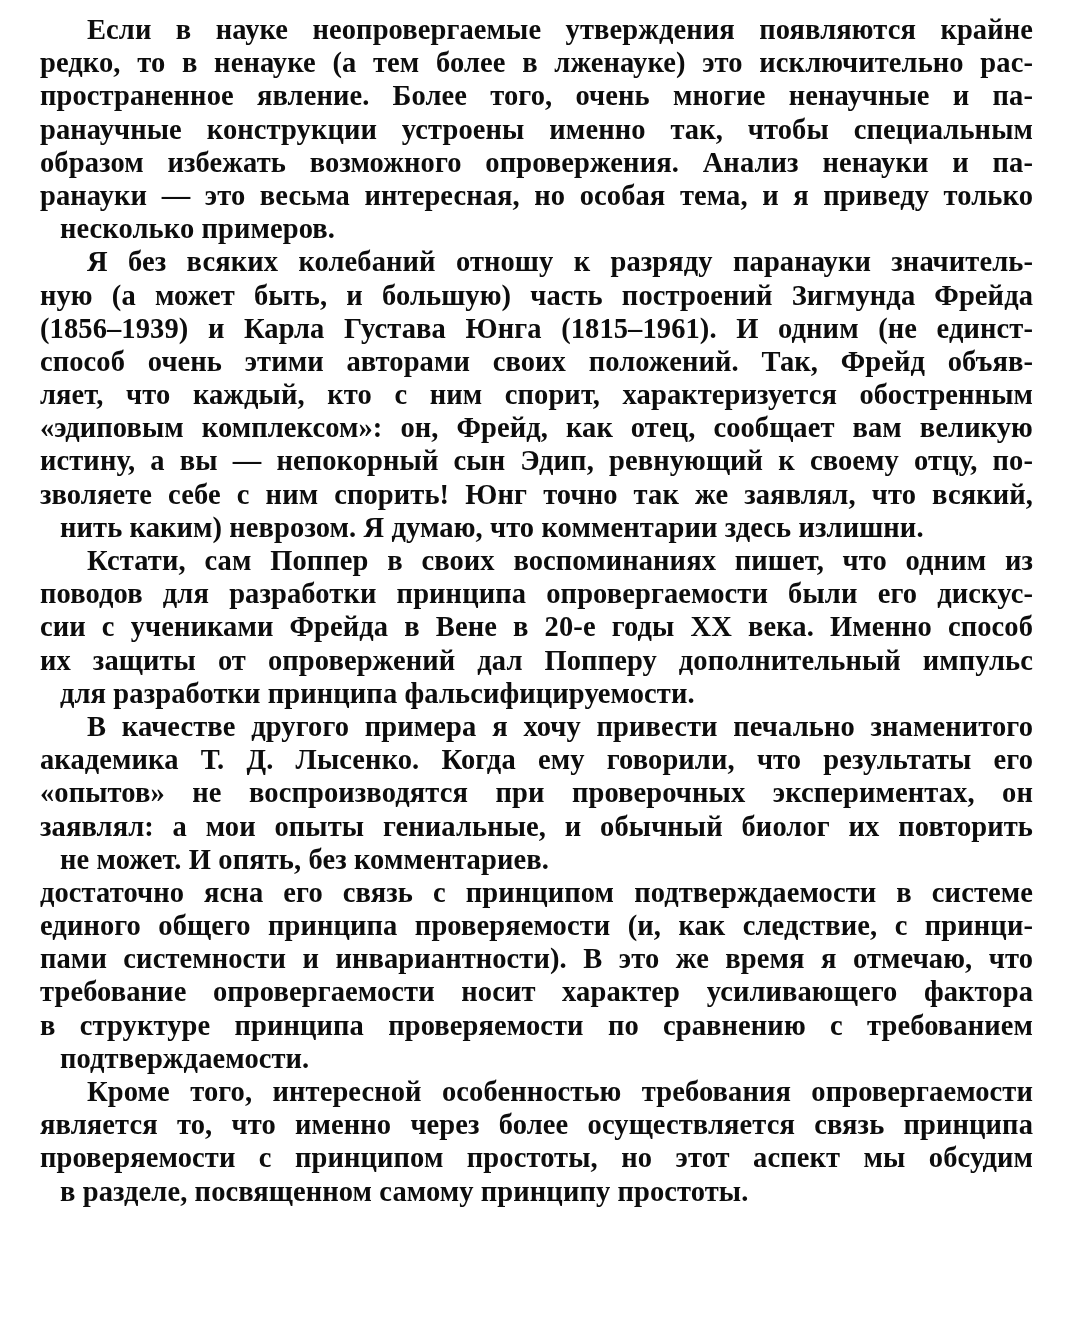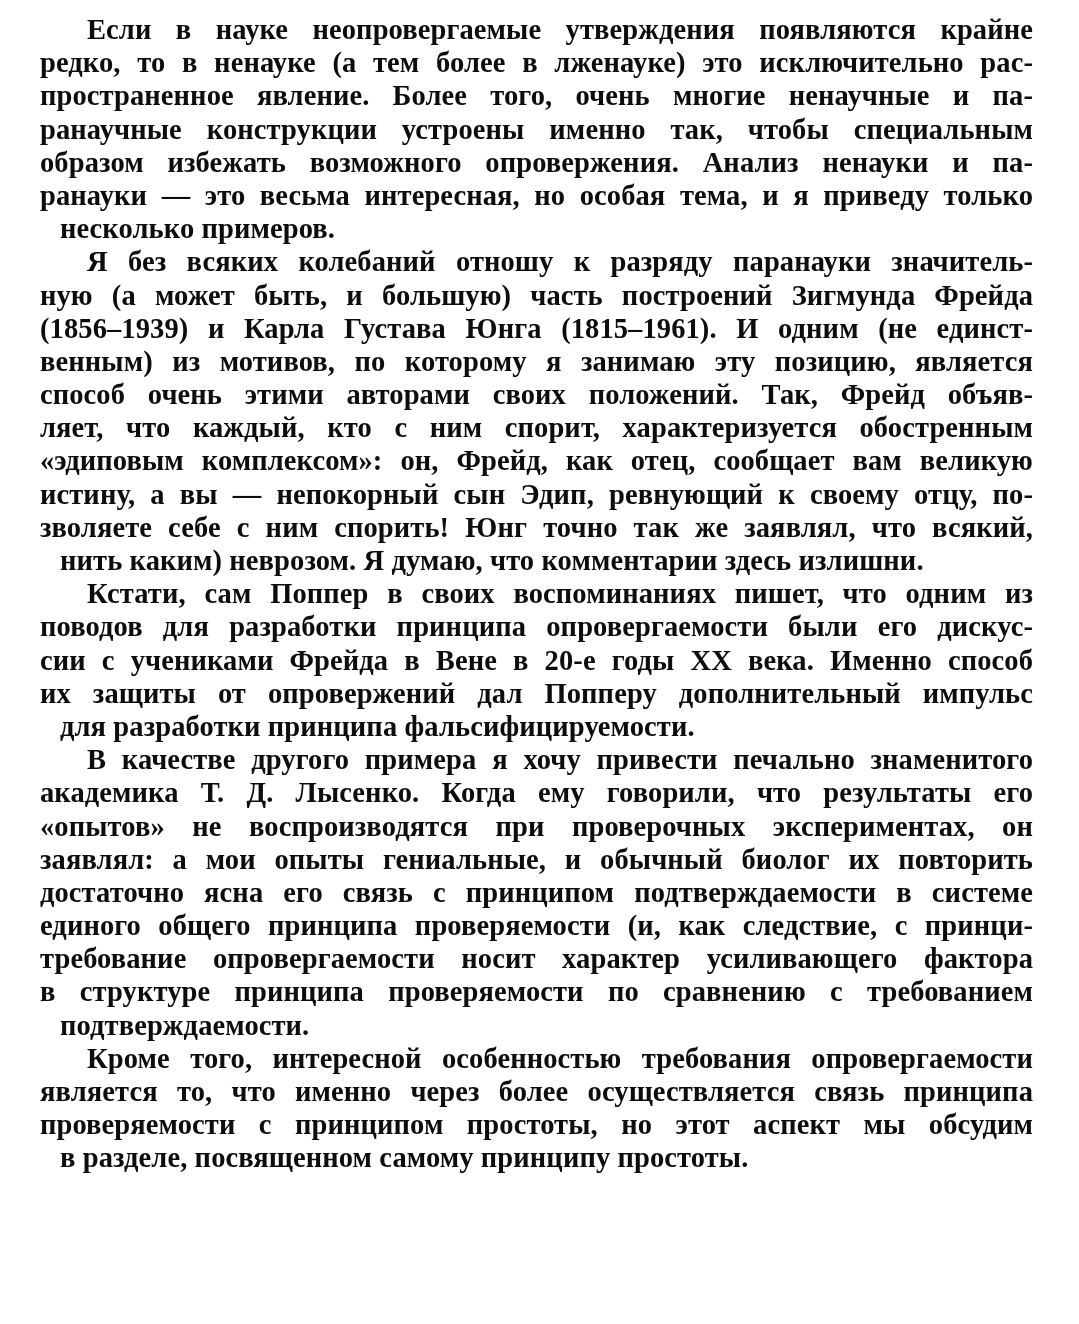--- a/index.html
+++ b/index.html
@@ -57,38 +57,39 @@
       <div class="line first">Если в науке неопровергаемые утверждения появляются крайне</div>
       <div class="line">редко, то в ненауке (а тем более в лженауке) это исключительно рас-</div>
       <div class="line">пространенное явление. Более того, очень многие ненаучные и па-</div>
       <div class="line">ранаучные конструкции устроены именно так, чтобы специальным</div>
       <div class="line">образом избежать возможного опровержения. Анализ ненауки и па-</div>
       <div class="line">ранауки — это весьма интересная, но особая тема, и я приведу только</div>
       <div class="line last">несколько примеров.</div>
       <div class="line first">Я без всяких колебаний отношу к разряду паранауки значитель-</div>
       <div class="line">ную (а может быть, и большую) часть построений Зигмунда Фрейда</div>
       <div class="line">(1856–1939) и Карла Густава Юнга (1815–1961). И одним (не единст-</div>
-      <div class="line">венным) из мотивов, по которому я занимаю эту позицию, является</div>
       <div class="line">способ очень этими авторами своих положений. Так, Фрейд объяв-</div>
       <div class="line">ляет, что каждый, кто с ним спорит, характеризуется обостренным</div>
       <div class="line">«эдиповым комплексом»: он, Фрейд, как отец, сообщает вам великую</div>
       <div class="line">истину, а вы — непокорный сын Эдип, ревнующий к своему отцу, по-</div>
       <div class="line">зволяете себе с ним спорить! Юнг точно так же заявлял, что всякий,</div>
       <div class="line last">нить каким) неврозом. Я думаю, что комментарии здесь излишни.</div>
       <div class="line first">Кстати, сам Поппер в своих воспоминаниях пишет, что одним из</div>
       <div class="line">поводов для разработки принципа опровергаемости были его дискус-</div>
       <div class="line">сии с учениками Фрейда в Вене в 20-е годы XX века. Именно способ</div>
       <div class="line">их защиты от опровержений дал Попперу дополнительный импульс</div>
       <div class="line last">для разработки принципа фальсифицируемости.</div>
       <div class="line first">В качестве другого примера я хочу привести печально знаменитого</div>
       <div class="line">академика Т. Д. Лысенко. Когда ему говорили, что результаты его</div>
       <div class="line">«опытов» не воспроизводятся при проверочных экспериментах, он</div>
       <div class="line">заявлял: а мои опыты гениальные, и обычный биолог их повторить</div>
+      <div class="line last">не может. И опять, без комментариев.</div>
       <div class="line">достаточно ясна его связь с принципом подтверждаемости в системе</div>
       <div class="line">единого общего принципа проверяемости (и, как следствие, с принци-</div>
+      <div class="line">пами системности и инвариантности). В это же время я отмечаю, что</div>
       <div class="line">требование опровергаемости носит характер усиливающего фактора</div>
       <div class="line">в структуре принципа проверяемости по сравнению с требованием</div>
       <div class="line last">подтверждаемости.</div>
       <div class="line first">Кроме того, интересной особенностью требования опровергаемости</div>
       <div class="line">является то, что именно через более осуществляется связь принципа</div>
       <div class="line">проверяемости с принципом простоты, но этот аспект мы обсудим</div>
       <div class="line last">в разделе, посвященном самому принципу простоты.</div>
     </div>
 </div>
 

